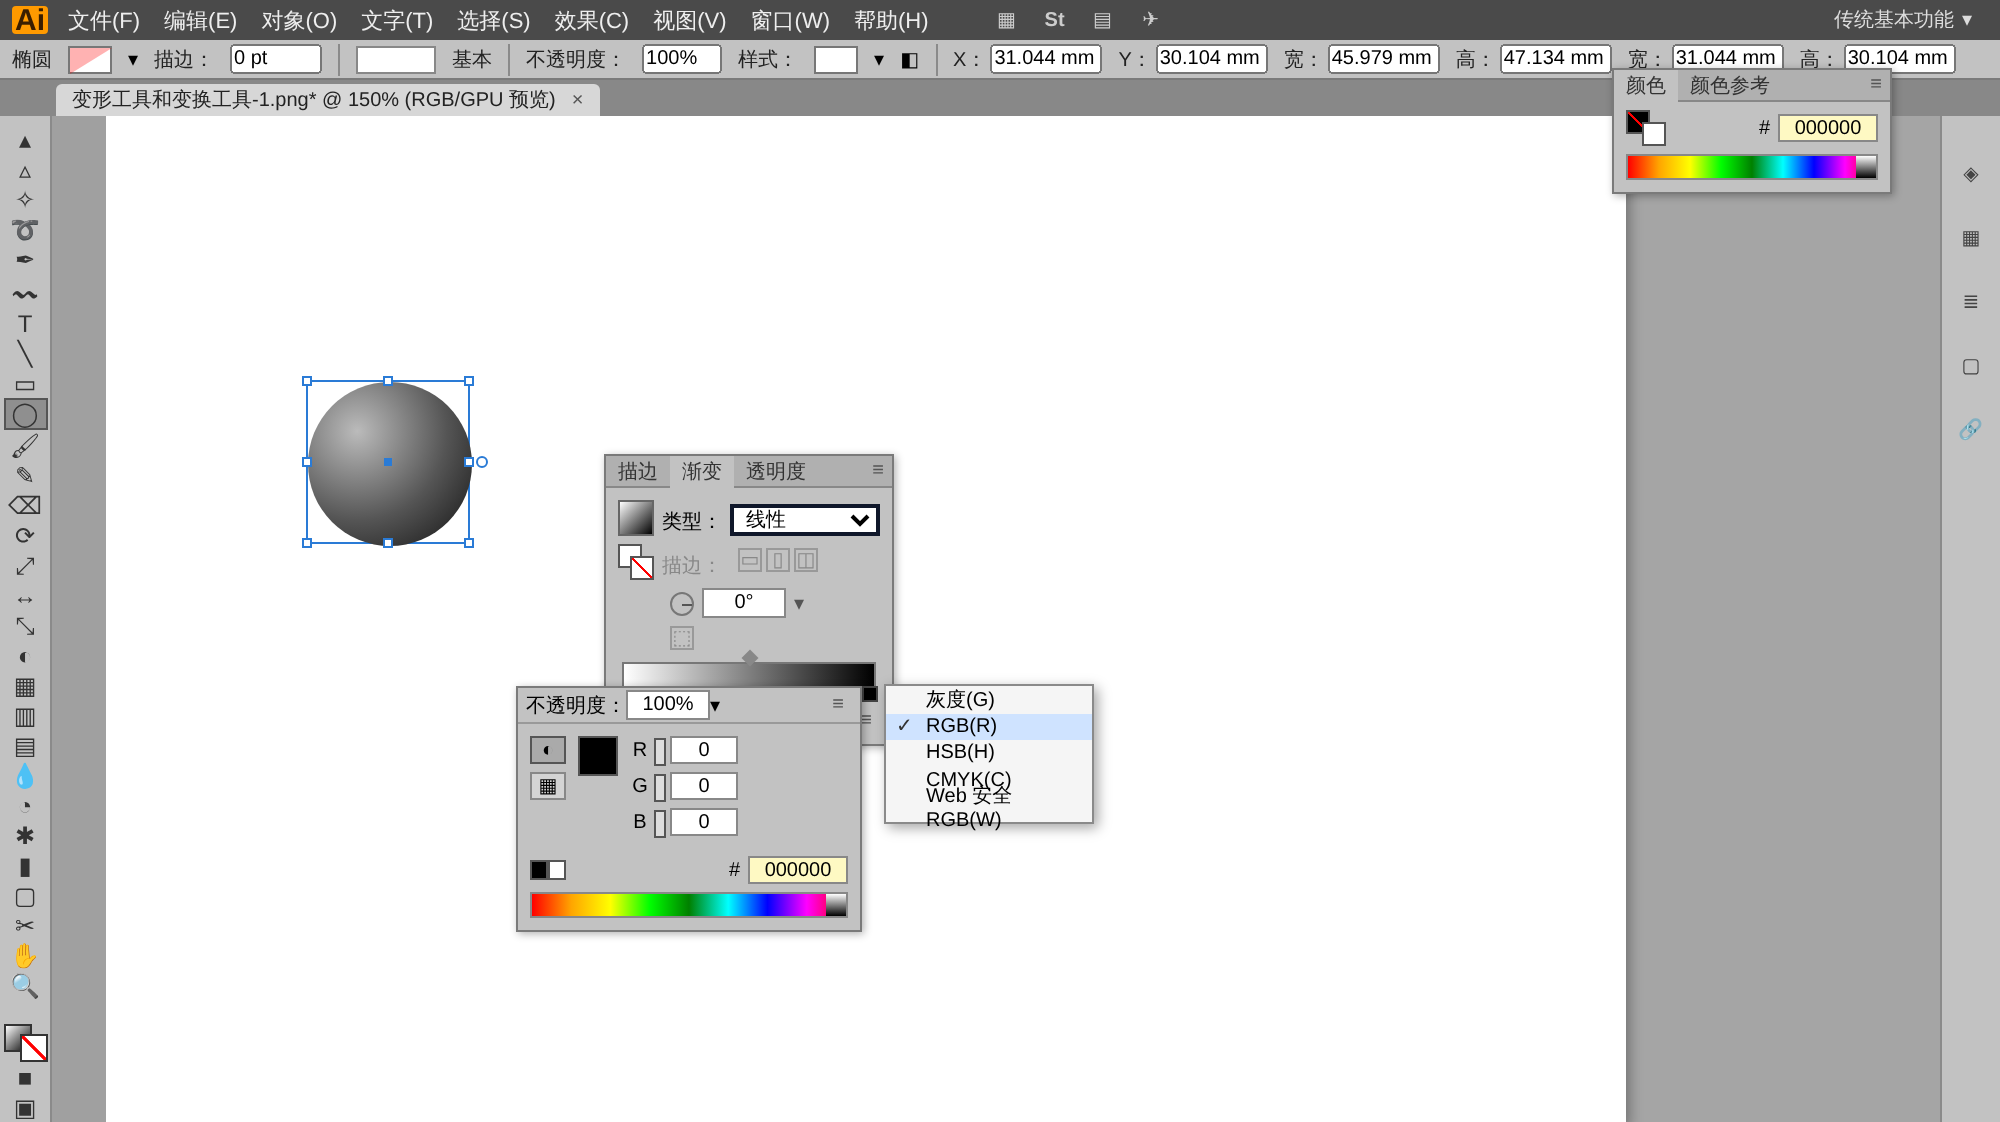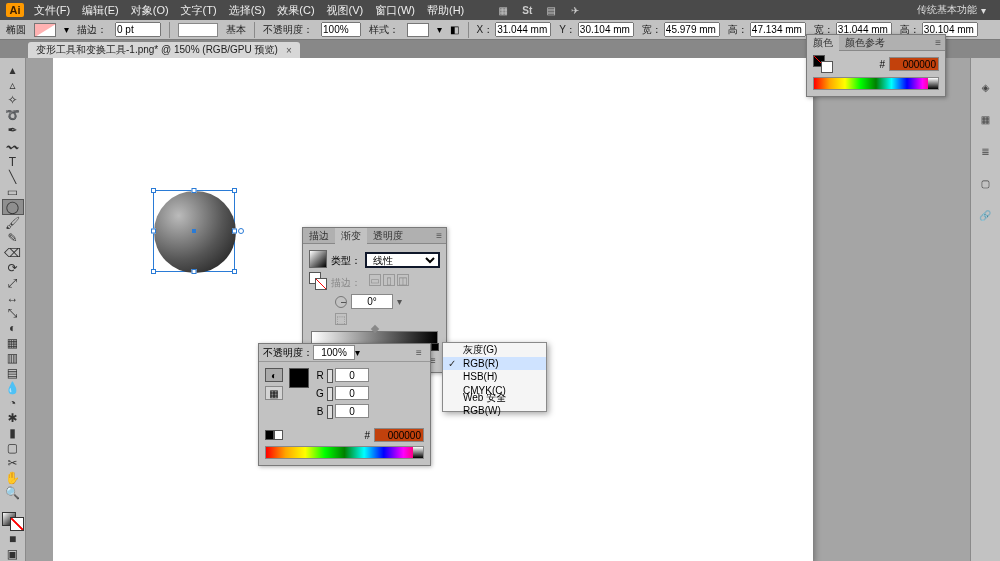--- a/index.html
+++ b/index.html
@@ -1,19 +1,19 @@
 <!DOCTYPE html>
 <html><head>
 <meta charset="utf-8">
 <style>
   * { box-sizing: border-box; margin: 0; padding: 0; font-family: "Microsoft YaHei", Arial, sans-serif; font-size: 10px; user-select: none; }
   html,body { width:1000px; height:561px; overflow:hidden; background:#a0a0a0; }
   
   .menubar { height:20px; background:#4a4a4a; color:#eee; display:flex; align-items:center; padding:0 6px; }
-  .menubar .ai-logo { width:18px; height:14px; background:#ff9a00; color:#3a1e00; font-weight:bold; font-size:11px; display:flex; align-items:center; justify-content:center; border-radius:2px; margin-right:10px;}
+  .menubar .ai-logo { width:18px; height:14px; background:#ff9a00; color:#3a1e00; font-weight:bold; font-size:15px; display:flex; align-items:center; justify-content:center; border-radius:2px; margin-right:10px;}
   .menubar .menu-item { margin-right:12px; font-size:11px; cursor:default; }
   .menubar .spacer { flex:1; }
   .menubar .icon-btn { width:18px; height:16px; margin-left:6px; display:flex; align-items:center; justify-content:center; color:#ccc; }
   .menubar .workspace { margin-left:auto; color:#ddd; font-size:11px; padding:0 8px; display:flex; align-items:center;}
   .menubar .workspace .chev { margin-left:4px; }
   
   .optbar { height:20px; background:#c2c2c2; border-bottom:1px solid #7a7a7a; display:flex; align-items:center; padding:0 6px; gap:8px; overflow:hidden; }
   .optbar .lbl { font-size:10px; color:#222; }
   .optbar .swatch { width:22px; height:14px; background:#fff; border:1px solid #777; position:relative; }
   .optbar .swatch::after{content:"";position:absolute;left:0;top:0;width:0;height:0;border-top:13px solid red;border-right:21px solid transparent;opacity:.3;}
@@ -55,21 +55,21 @@
   .panel-tab{padding:1px 6px;font-size:10px;color:#333;}
   .panel-tab.active{background:#c2c2c2;}
   .panel-opts{margin-left:auto;padding:0 4px;color:#555;}
   .color-dock .body{padding:4px 6px 6px 6px;}
   .color-dock .hexrow{display:flex;align-items:center;gap:4px;margin-bottom:4px;}
   .mini-fs{width:20px;height:18px;position:relative;}
   .mini-fs .fsq{position:absolute;left:0;top:0;width:12px;height:12px;background:#000;border:1px solid #555;}
   .mini-fs .fsq::after{content:"";position:absolute;left:0;top:0;right:0;bottom:0;background:linear-gradient(45deg,transparent 45%,red 46%,red 54%,transparent 55%);}
   .mini-fs .ssq{position:absolute;right:0;bottom:0;width:12px;height:12px;background:#fff;border:1px solid #555;}
   .hexrow .hash{margin-left:auto;}
-  .hexfield{width:50px;height:14px;background:#c2410c;border:1px solid #888;font-size:10px;padding:0 2px;text-align:right;}
+  .hexfield{width:50px;height:14px;background:#fef9c3;border:1px solid #888;font-size:10px;padding:0 2px;text-align:center;}
   .spectrum{height:13px;background:linear-gradient(90deg,red,orange,yellow,lime,green,cyan,blue,magenta,red);border:1px solid #888;position:relative;}
   .spectrum .wht{position:absolute;right:0;top:0;width:10px;height:100%;background:linear-gradient(#fff,#000);}
   
   .grad-panel{position:absolute;left:249px;top:169px;width:145px;background:#c2c2c2;border:1px solid #7a7a7a;box-shadow:1px 1px 4px rgba(0,0,0,.3);}
   .grad-panel .body{padding:6px;}
   .grad-row{display:flex;align-items:flex-end;gap:4px;margin-bottom:4px;}
   .grad-preview{width:18px;height:18px;background:linear-gradient(135deg,#fff,#000);border:1px solid #666;}
   .grad-type{flex:1;height:16px;border:2px solid #0f172a;background:#fff;font-size:10px;padding:0 2px;}
   .grad-ministroke{width:18px;height:18px;position:relative;}
   .grad-ministroke .a{position:absolute;left:0;top:0;width:12px;height:12px;background:#fff;border:1px solid #555;}

